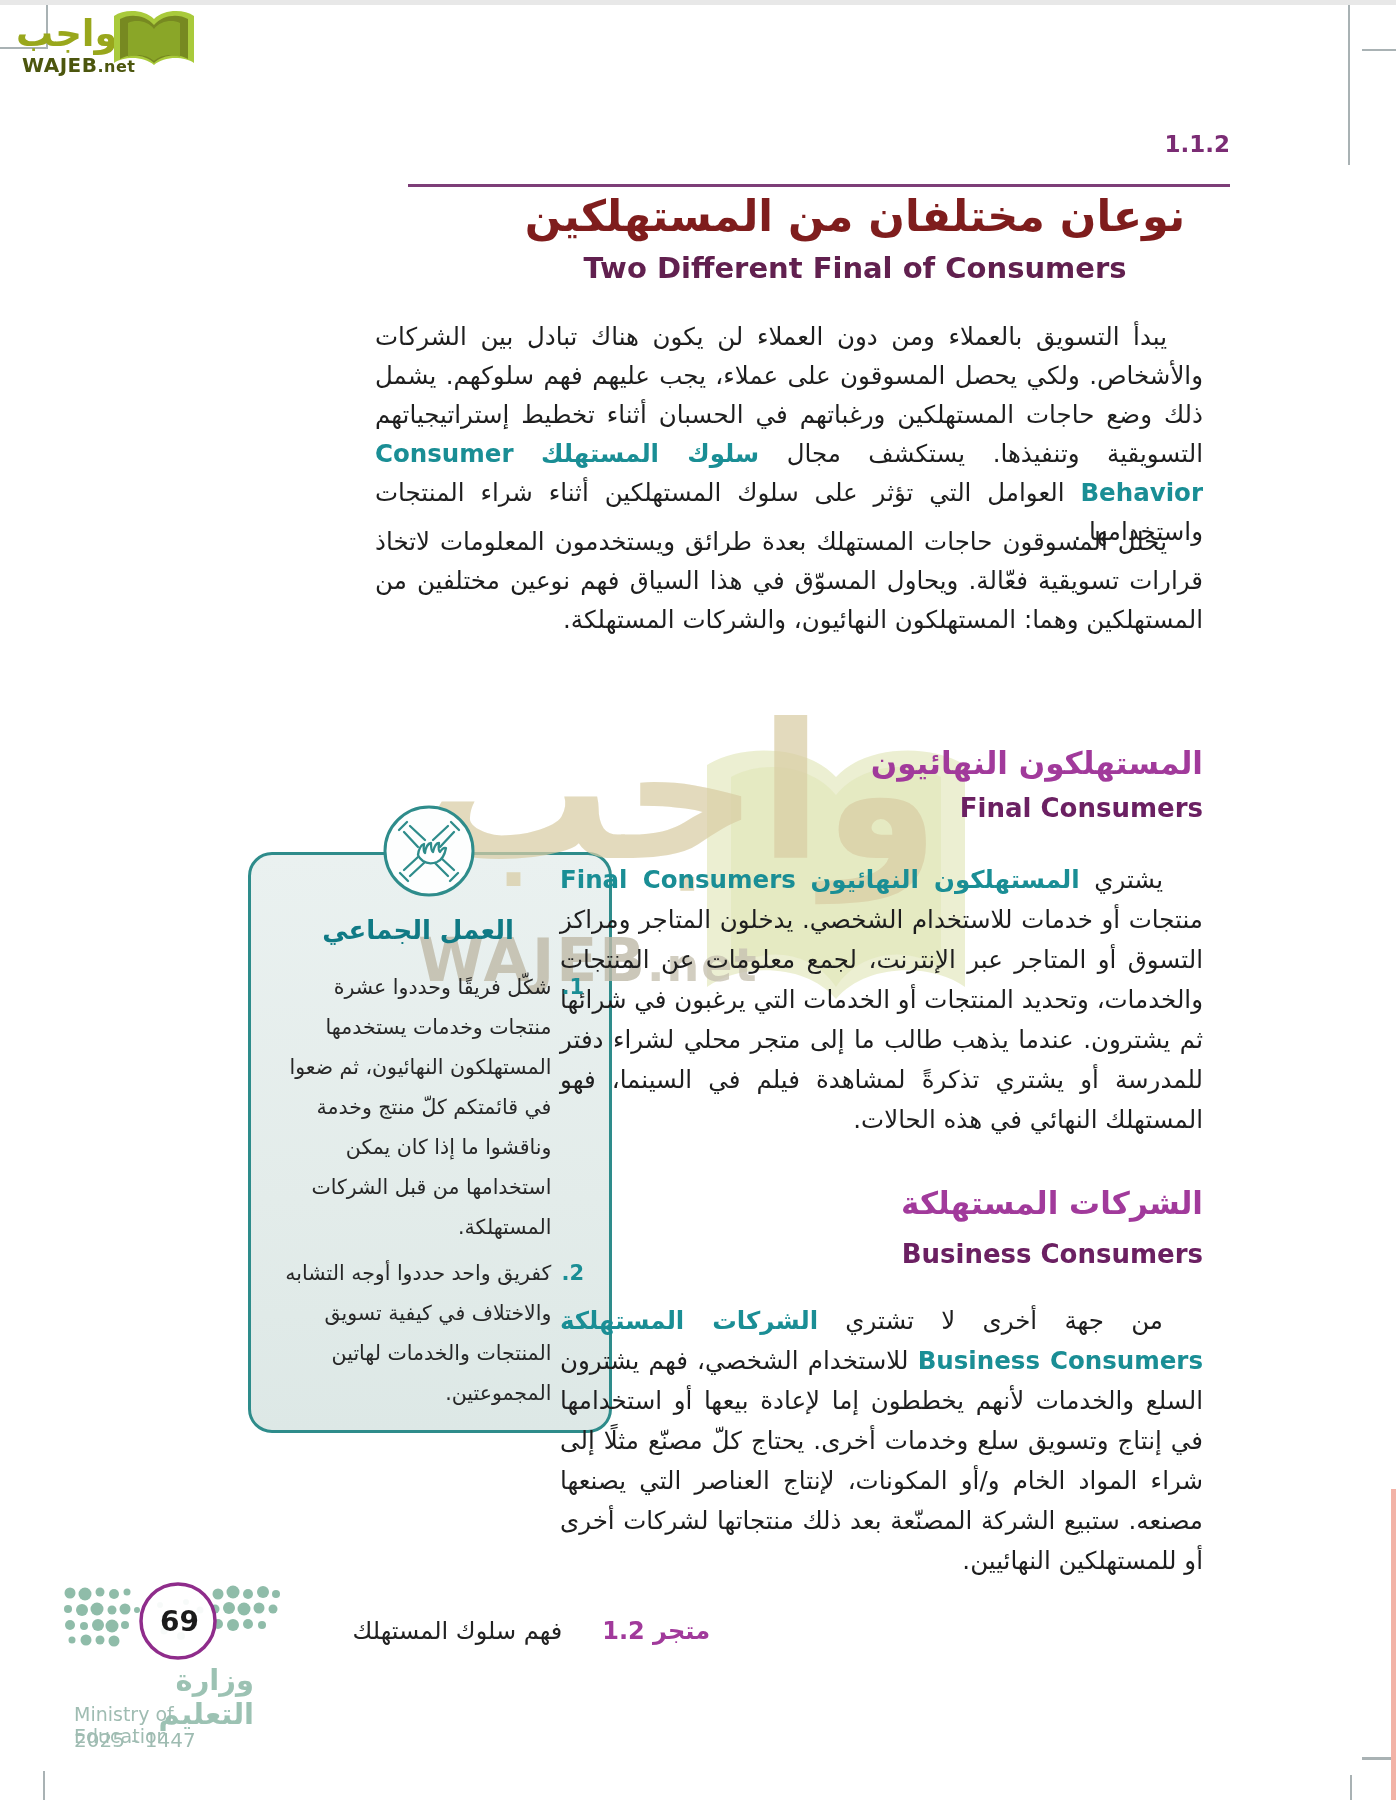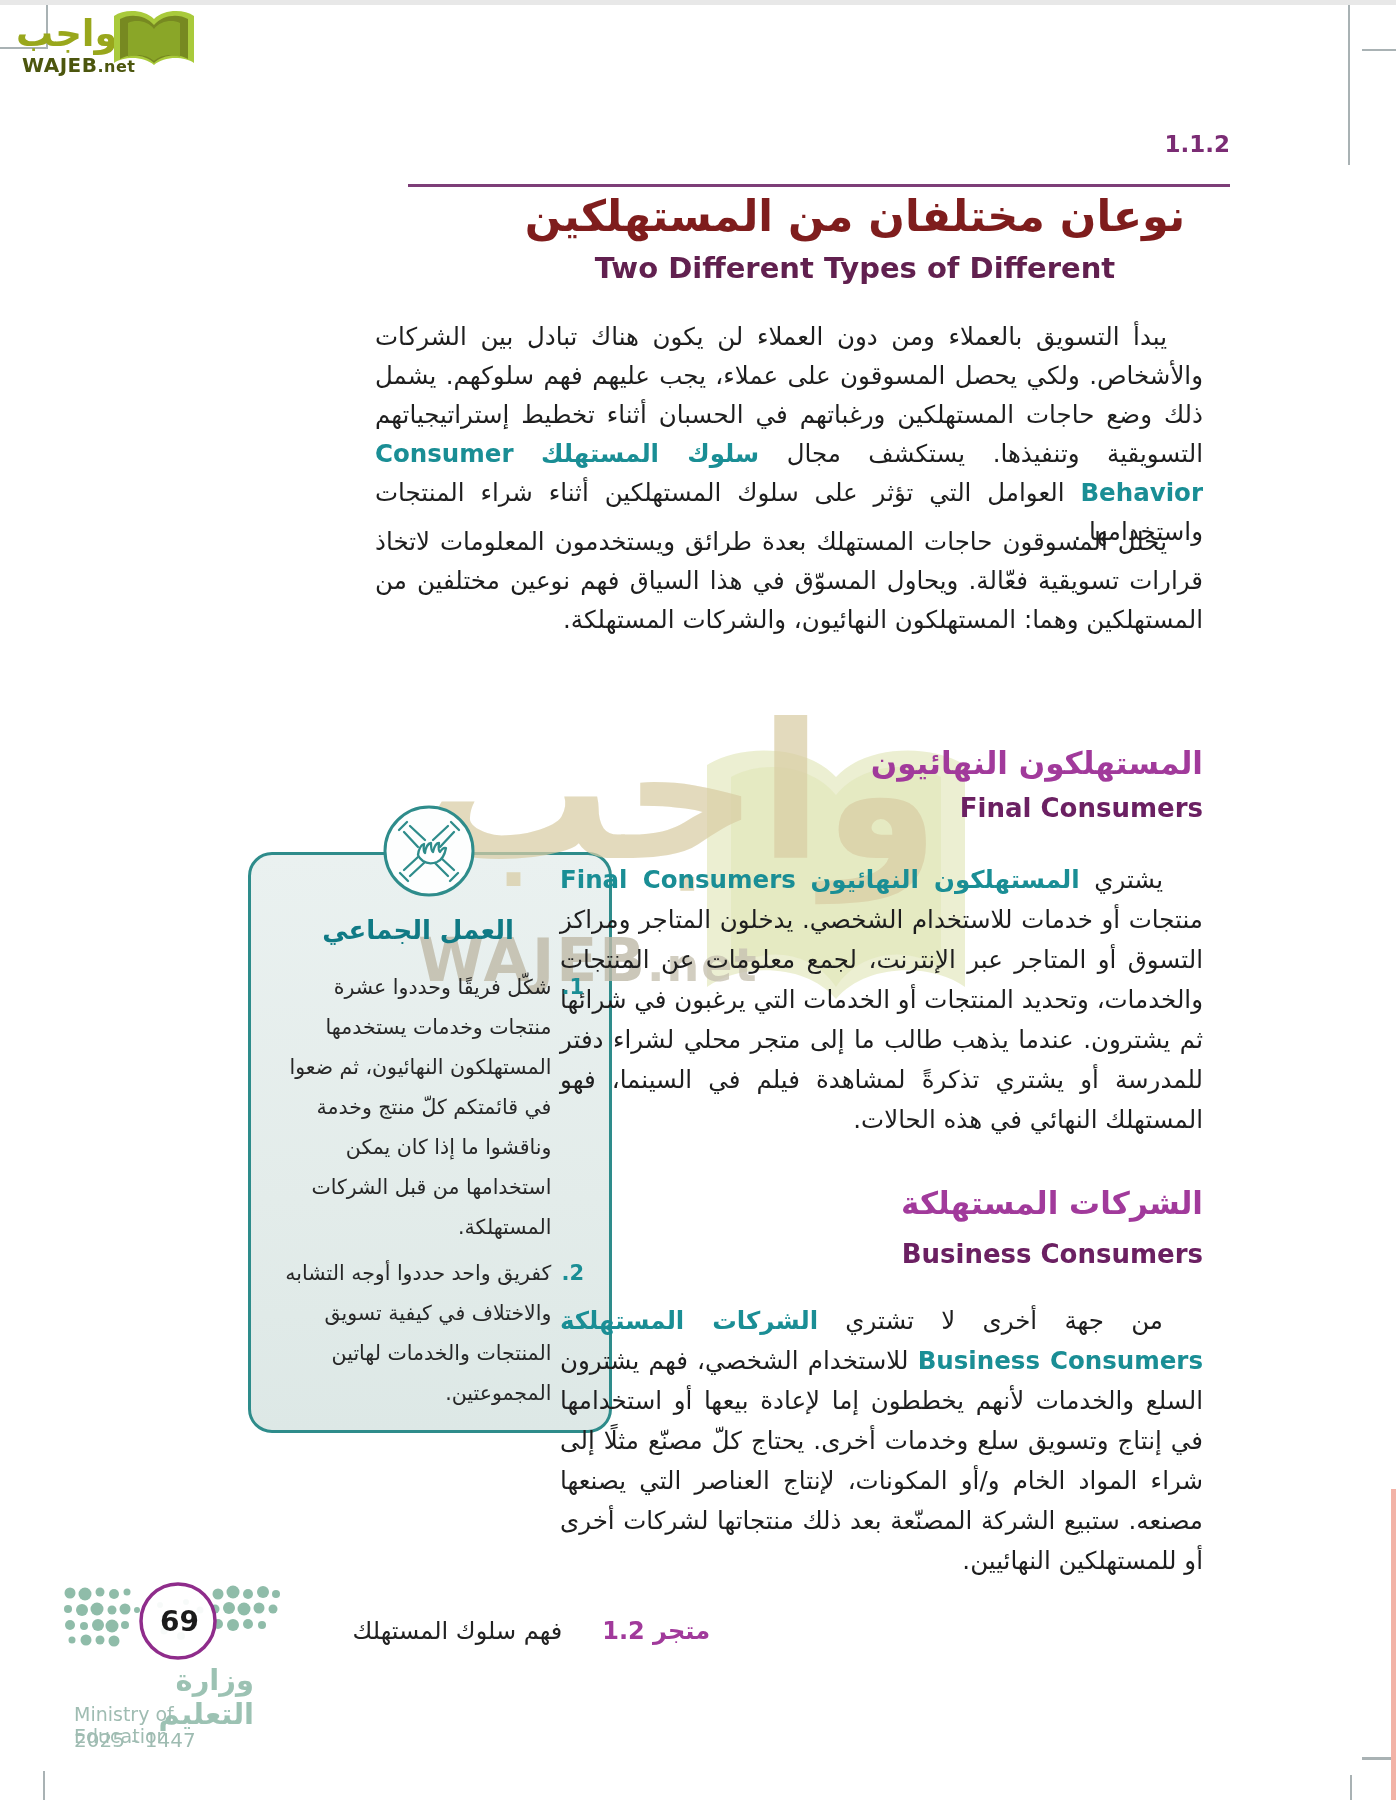--- a/index.html
+++ b/index.html
@@ -106,21 +106,21 @@
       <path d="M50 20 C42 10 26 8 15 14 L15 78 C26 70 42 72 50 84 Z" fill="#e0e5b6" opacity="0.9"></path>
       <path d="M50 20 C58 10 74 8 85 14 L85 78 C74 70 58 72 50 84 Z" fill="#e0e5b6" opacity="0.9"></path>
     </svg>
     <span class="wm-ar">واجب</span>
     <span class="wm-en"><span>WAJEB</span><span class="net">.net</span></span>
   </div>
 
   <div class="section-num">1.1.2</div>
   <div class="rule"></div>
   <div class="title-ar">نوعان مختلفان من المستهلكين</div>
-  <div class="title-en">Two Different Types of Different</div>
+  <div class="title-en">Two Different Final of Consumers</div>
 
   <div class="para indent" style="top:312px;">
     <span>يبدأ التسويق بالعملاء ومن دون العملاء لن يكون هناك تبادل بين الشركات والأشخاص. ولكي يحصل المسوقون على عملاء، يجب عليهم فهم سلوكهم. يشمل ذلك وضع حاجات المستهلكين ورغباتهم في الحسبان أثناء تخطيط إستراتيجياتهم التسويقية وتنفيذها. يستكشف مجال </span><span class="term">سلوك المستهلك</span> <span class="term">Consumer Behavior</span><span> العوامل التي تؤثر على سلوك المستهلكين أثناء شراء المنتجات واستخدامها .</span>
   </div>
 
   <div class="para indent" style="top:517px;">يحلل المسوقون حاجات المستهلك بعدة طرائق ويستخدمون المعلومات لاتخاذ قرارات تسويقية فعّالة. ويحاول المسوّق في هذا السياق فهم نوعين مختلفين من المستهلكين وهما: المستهلكون النهائيون، والشركات المستهلكة.</div>
 
   <div class="sec-head-ar" style="top:740px;">المستهلكون النهائيون</div>
   <div class="sec-head-en" style="top:788px;">Final Consumers</div>
   <div class="para narrow" style="top:855px;text-indent:40px;">

